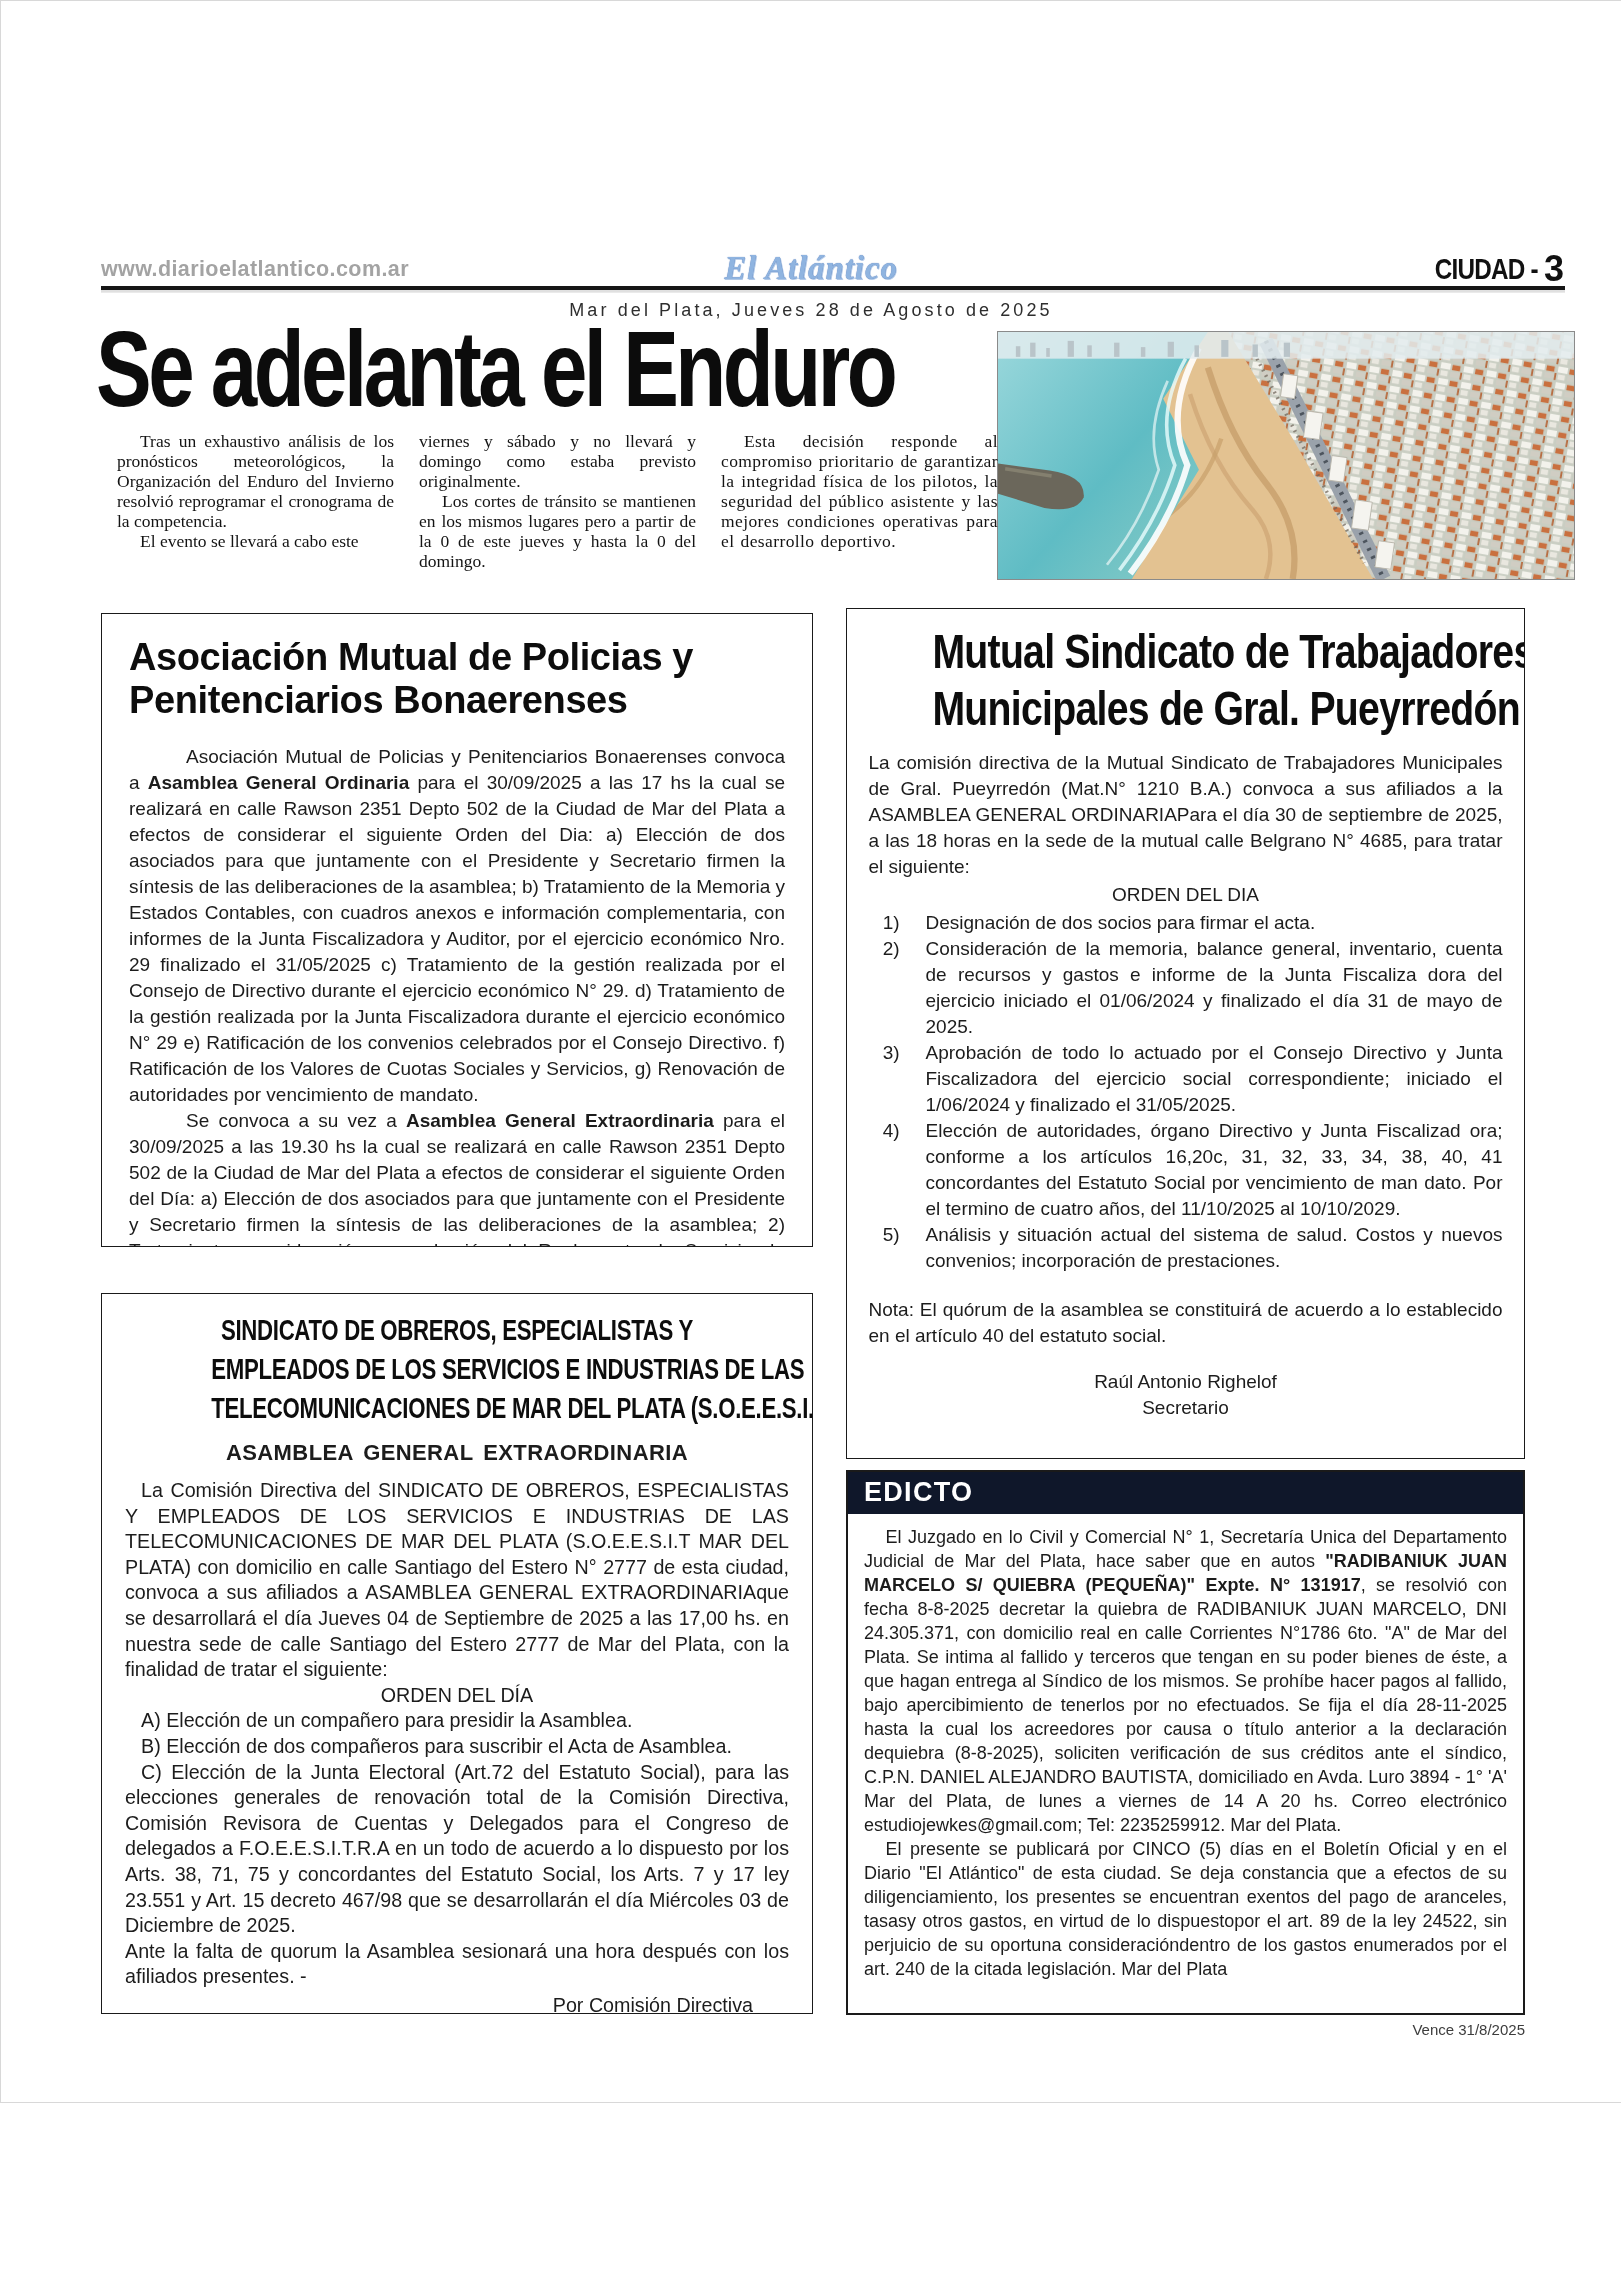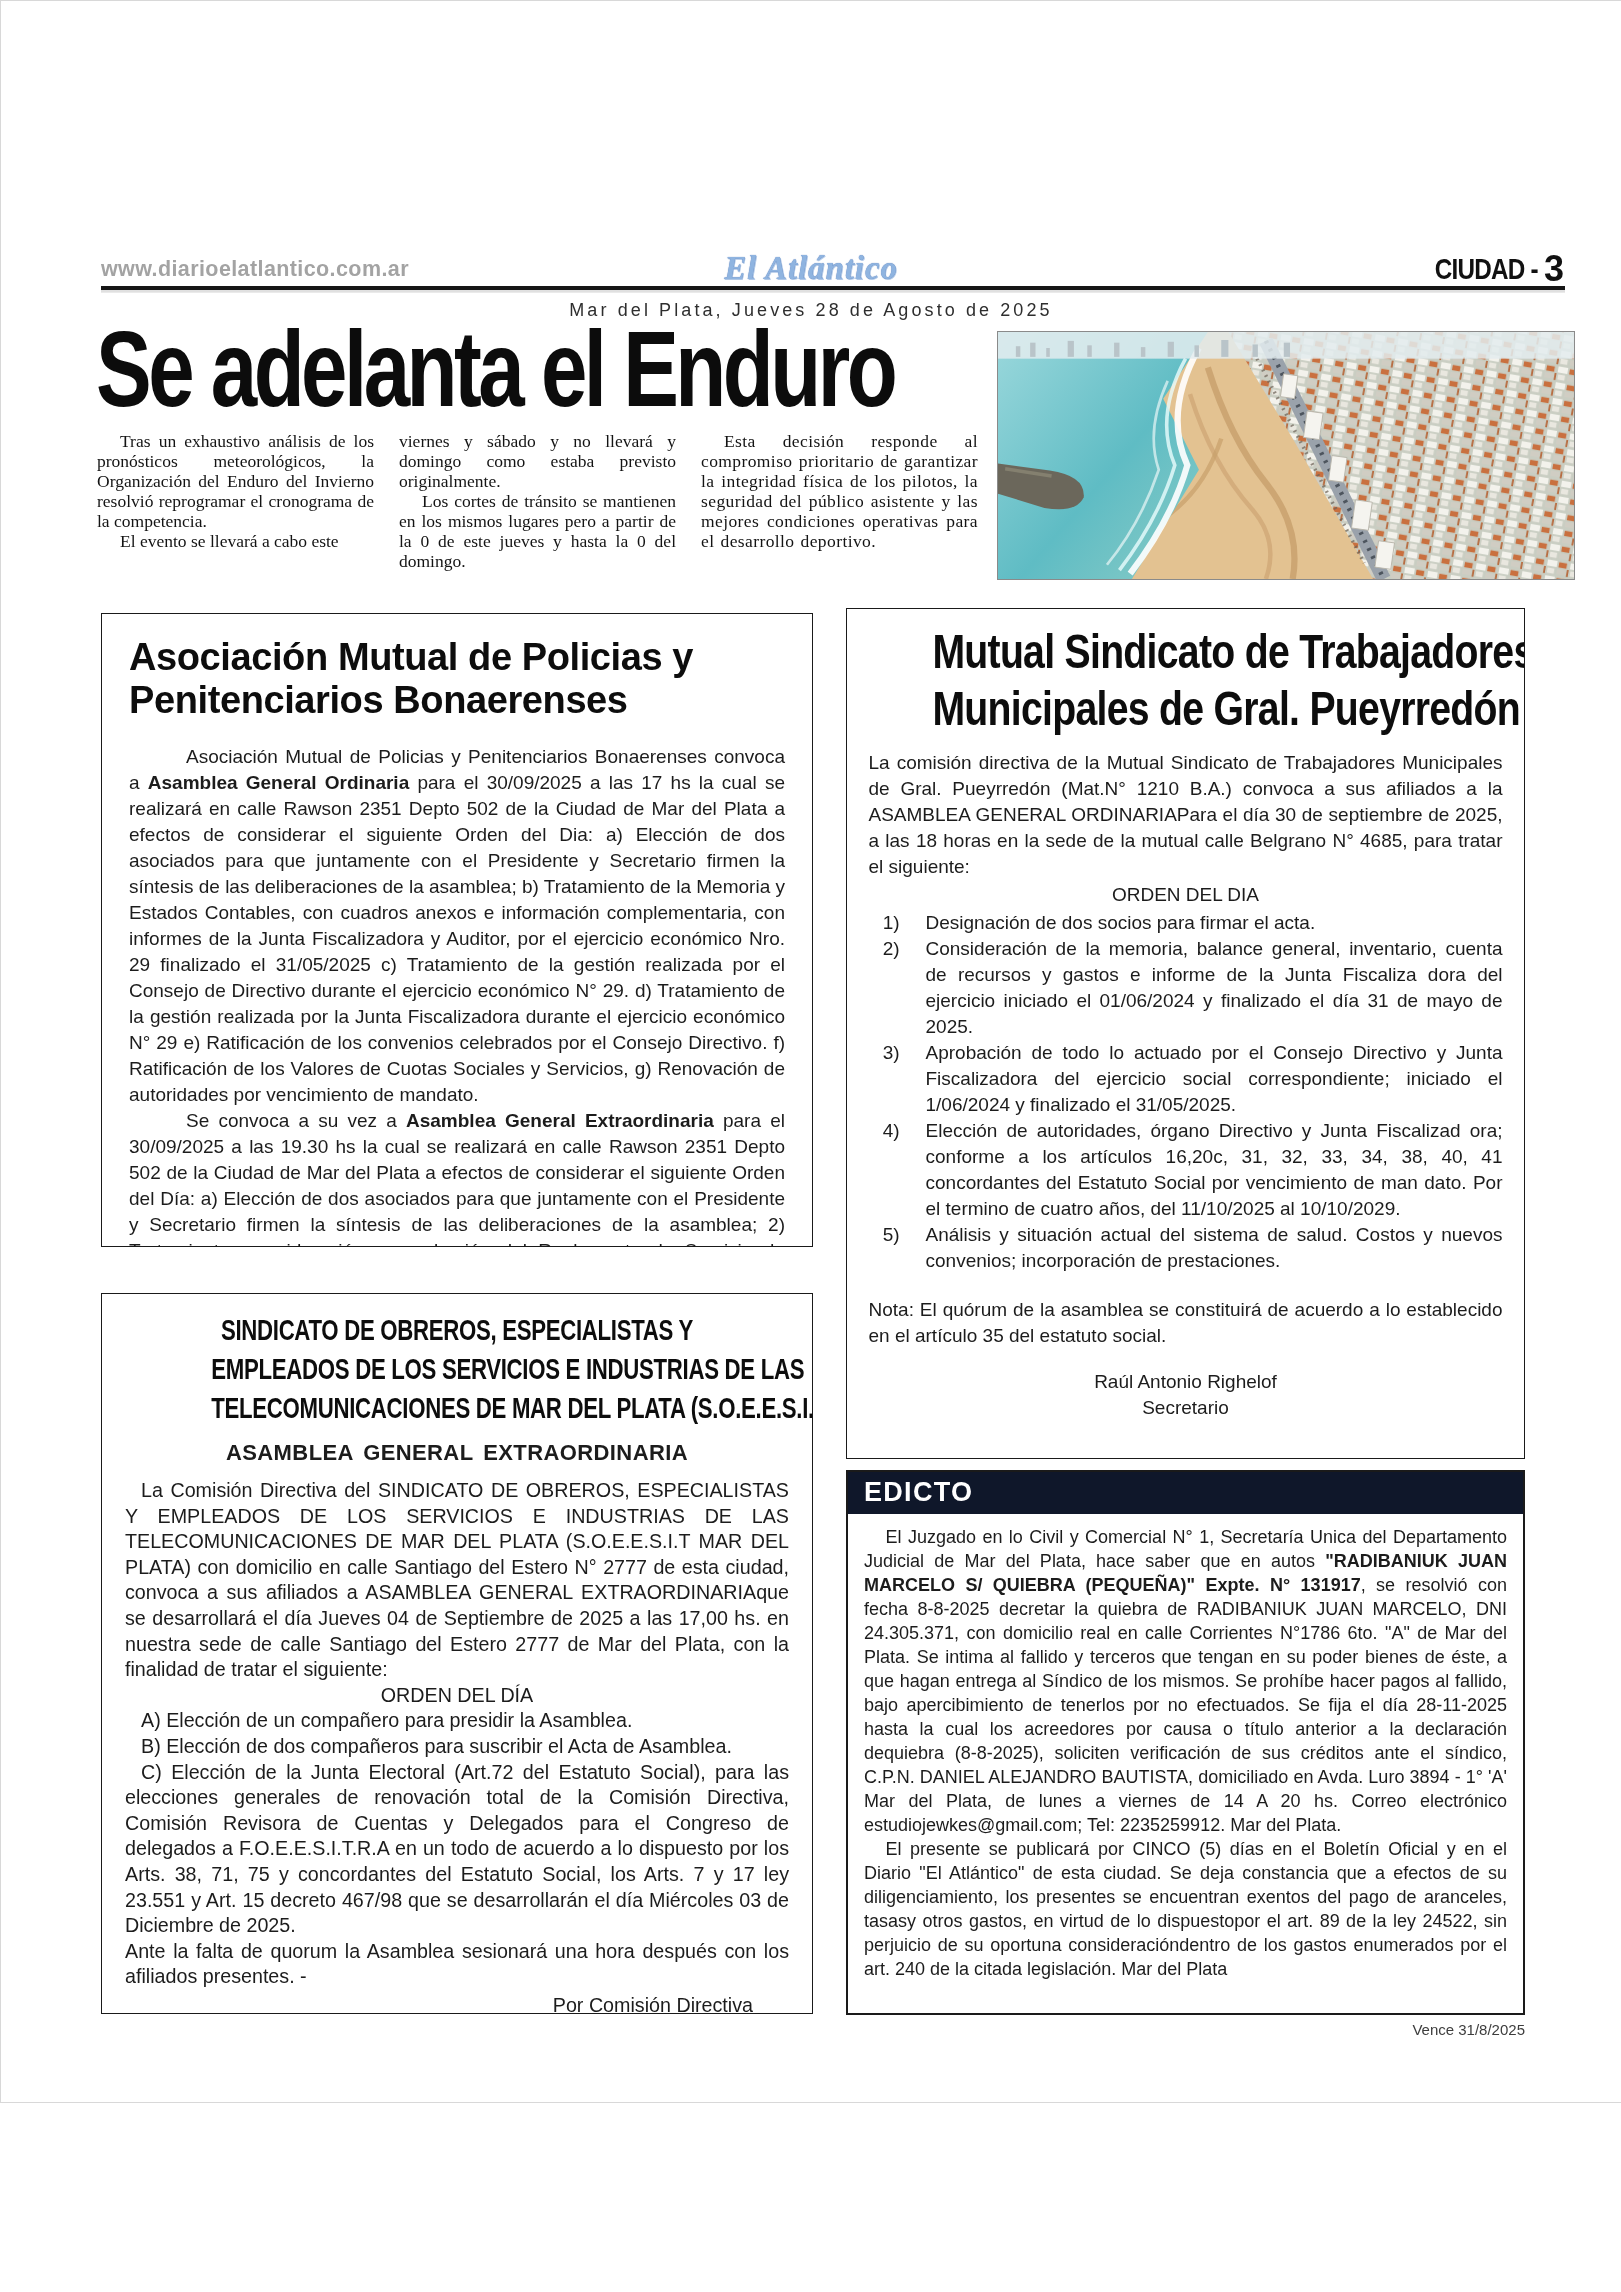--- a/index.html
+++ b/index.html
@@ -18,21 +18,21 @@
   .section-label .num{font-size:36px;margin-left:1.8px;vertical-align:-1.8px;}
   .top-rule{position:absolute;left:100px;top:285px;width:1464px;height:3.6px;background:#161616;box-shadow:0 2.7px 0 rgba(0,0,0,.12);}
   .dateline{position:absolute;left:0;top:299px;width:100%;text-align:center;font-size:18px;color:#2e2e2e;letter-spacing:3.1px;}
 
   
   .headline{position:absolute;left:95px;top:315px;margin:0;width:1128px;
             font-size:107px;font-weight:700;letter-spacing:-4.5px;line-height:1;
             transform:scaleX(.78);transform-origin:left top;color:#0c0c0c;white-space:nowrap;}
   .lead-photo{position:absolute;left:996px;top:330px;width:578px;height:249px;border:0.9px solid #8a8a8a;box-sizing:border-box;}
   .lead-photo svg{display:block;width:100%;height:100%;}
-  .lead-cols{position:absolute;left:96px;top:430px;width:881px;height:170px;display:flex;gap:25px;}
+  .lead-cols{position:absolute;left:116px;top:430px;width:881px;height:170px;display:flex;gap:25px;}
   .lead-col{flex:1;font-family:"Liberation Serif","DejaVu Serif",serif;font-size:17.5px;line-height:20px;
             text-align:justify;color:#141414;}
   .lead-col p{margin:0;}
   .lead-col p.ind{text-indent:23px;}
   .lead-col.wide{letter-spacing:0.4px;word-spacing:1.3px;}
 
   
   .adbox{position:absolute;background:#fff;border:1.8px solid #1a1a1a;box-sizing:border-box;overflow:hidden;}
   .adbox .body{text-align:justify;}
 
@@ -202,21 +202,21 @@
         <span>Aprobación de todo lo actuado por el Consejo Directivo y Junta   Fiscalizadora del ejercicio social correspondiente; iniciado el 1/06/2024 y finalizado el 31/05/2025.</span>
       </div>
       <div class="mitem">
         <span class="num">4)</span>
         <span>Elección de autoridades, órgano Directivo y Junta Fiscalizad ora; conforme a los artículos 16,20c, 31, 32, 33, 34, 38, 40, 41  concordantes del Estatuto Social por vencimiento  de man dato.  Por  el  termino  de  cuatro  años,  del  11/10/2025 al  10/10/2029.</span>
       </div>
       <div class="mitem">
         <span class="num">5)</span>
         <span>Análisis y situación actual del sistema de salud. Costos y nuevos convenios; incorporación de prestaciones.</span>
       </div>
-      <p class="nota">Nota: El quórum de la asamblea se constituirá de acuerdo a lo establecido en el artículo 35 del estatuto social.</p>
+      <p class="nota">Nota: El quórum de la asamblea se constituirá de acuerdo a lo establecido en el artículo 40 del estatuto social.</p>
       <div class="sigrow">
         <div class="sig">
           <div>Raúl Antonio Righelof</div>
           <div>Secretario</div>
         </div>
       </div>
     </div>
   </section>
 
   <section class="adbox" id="box-soeesit">

